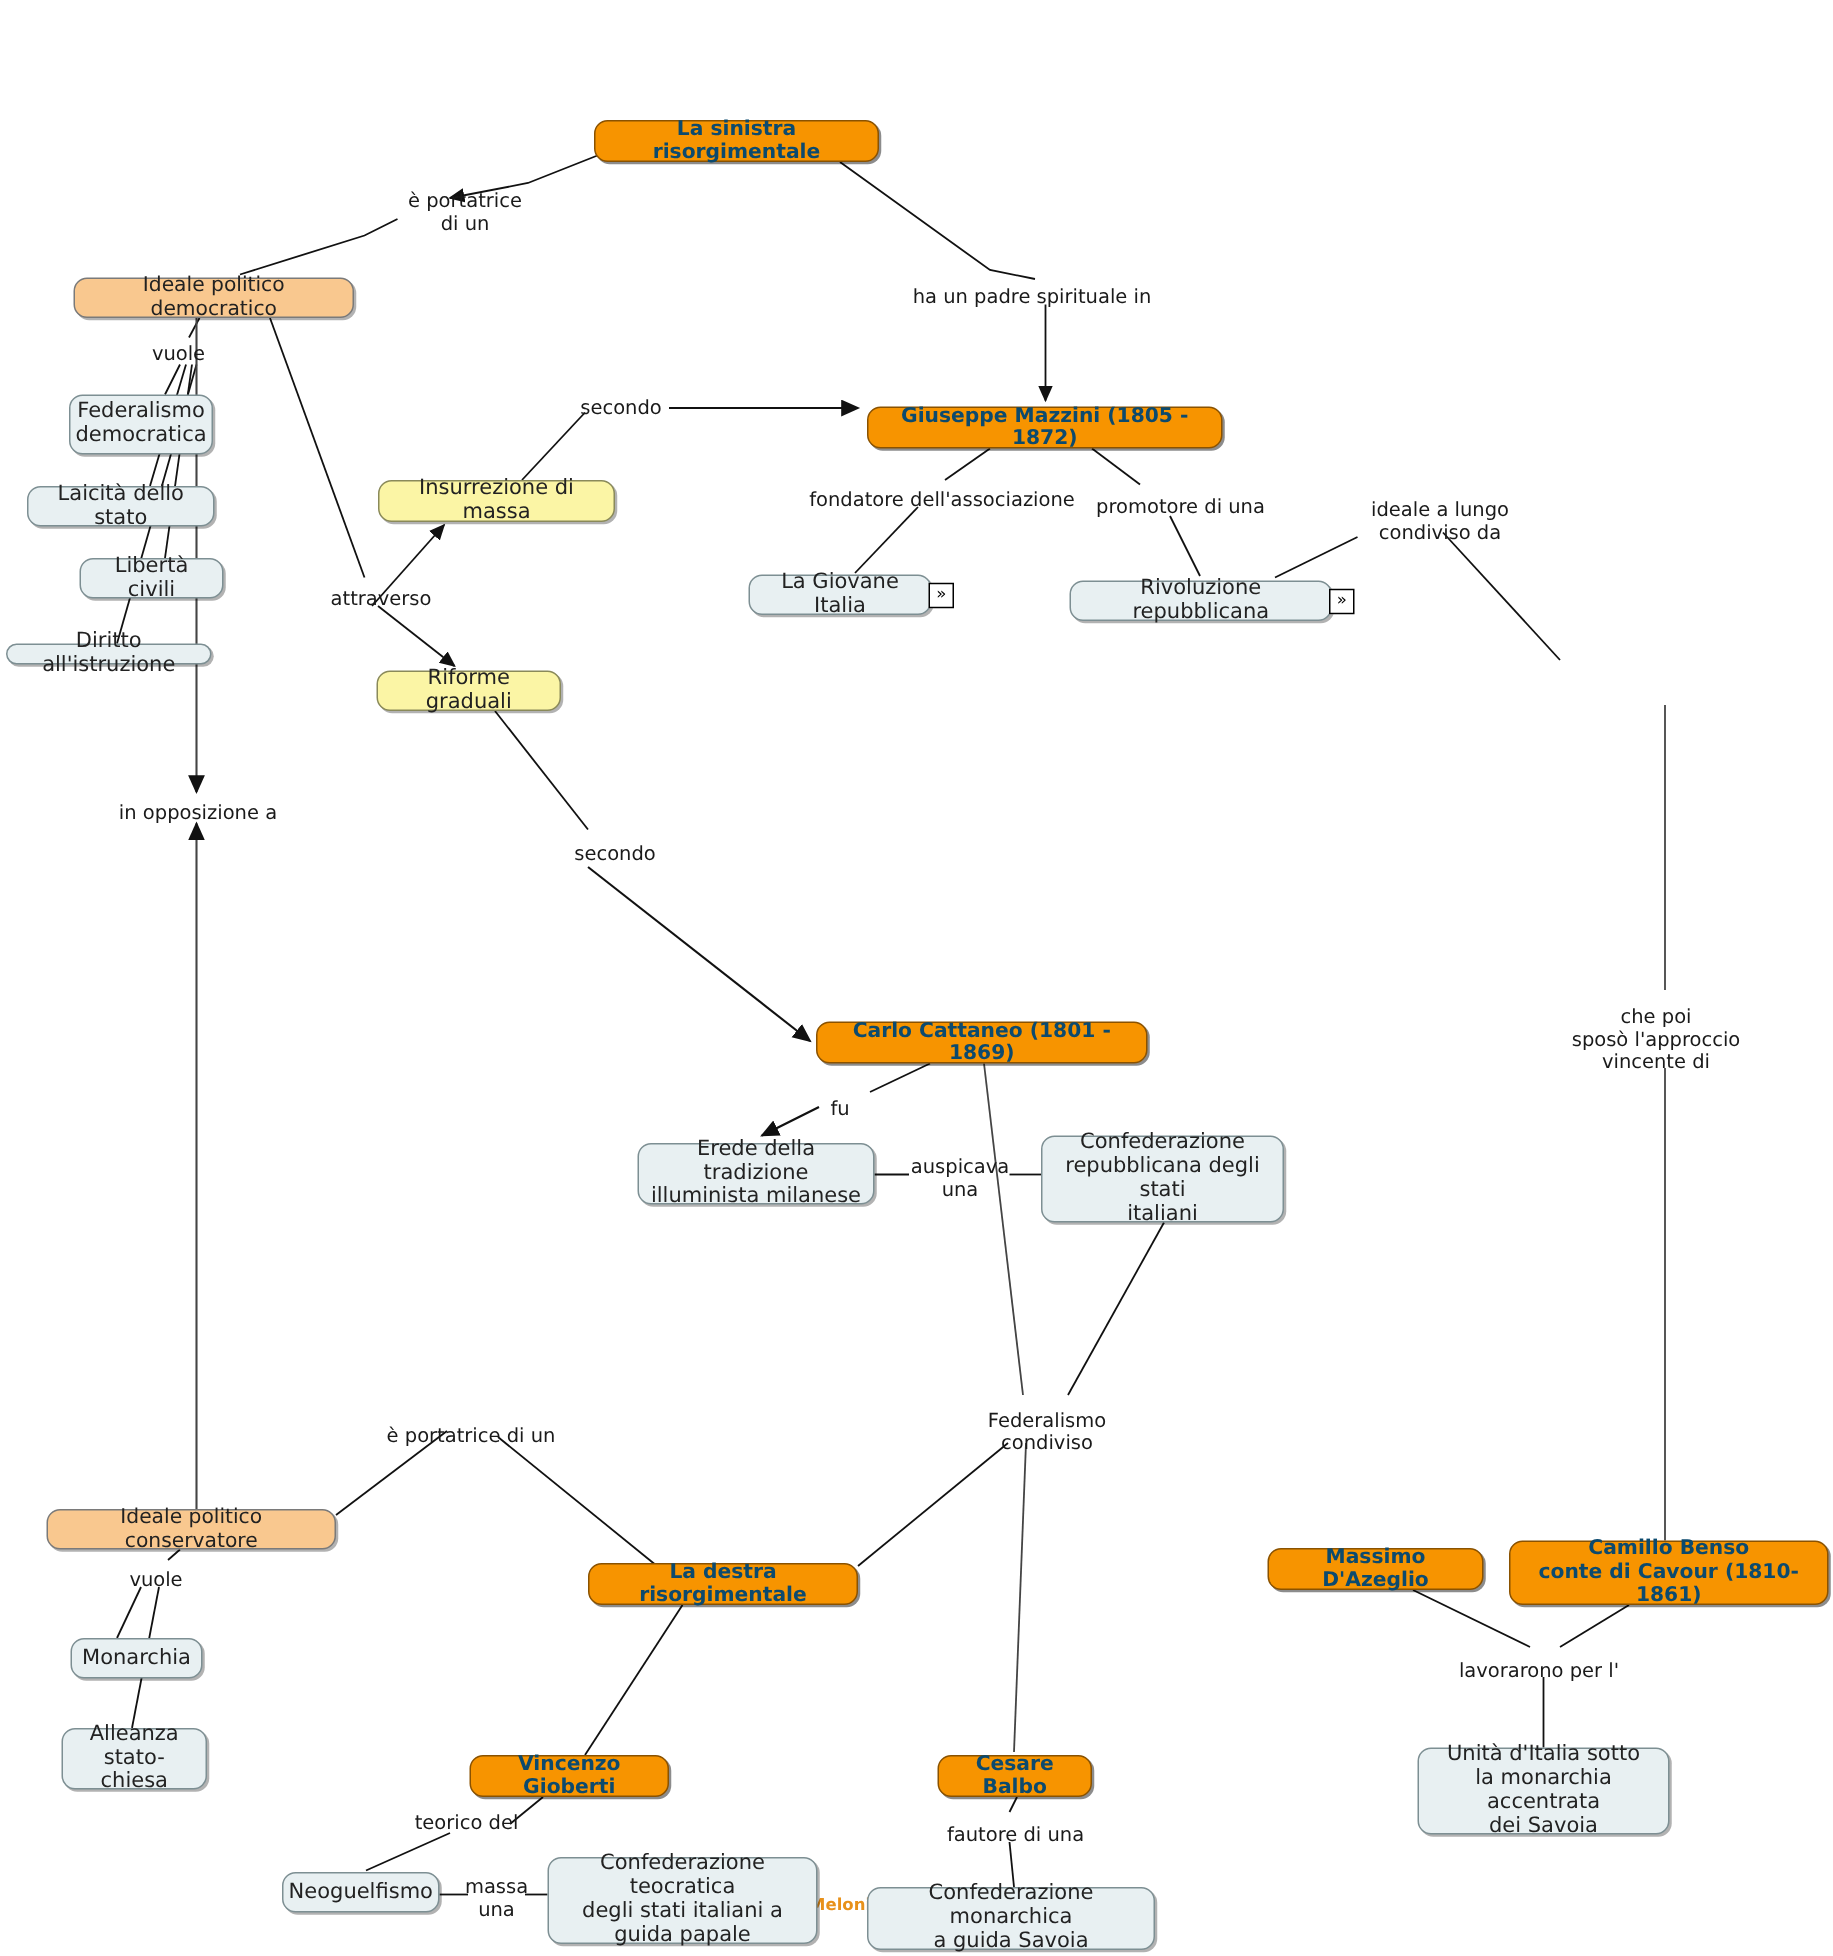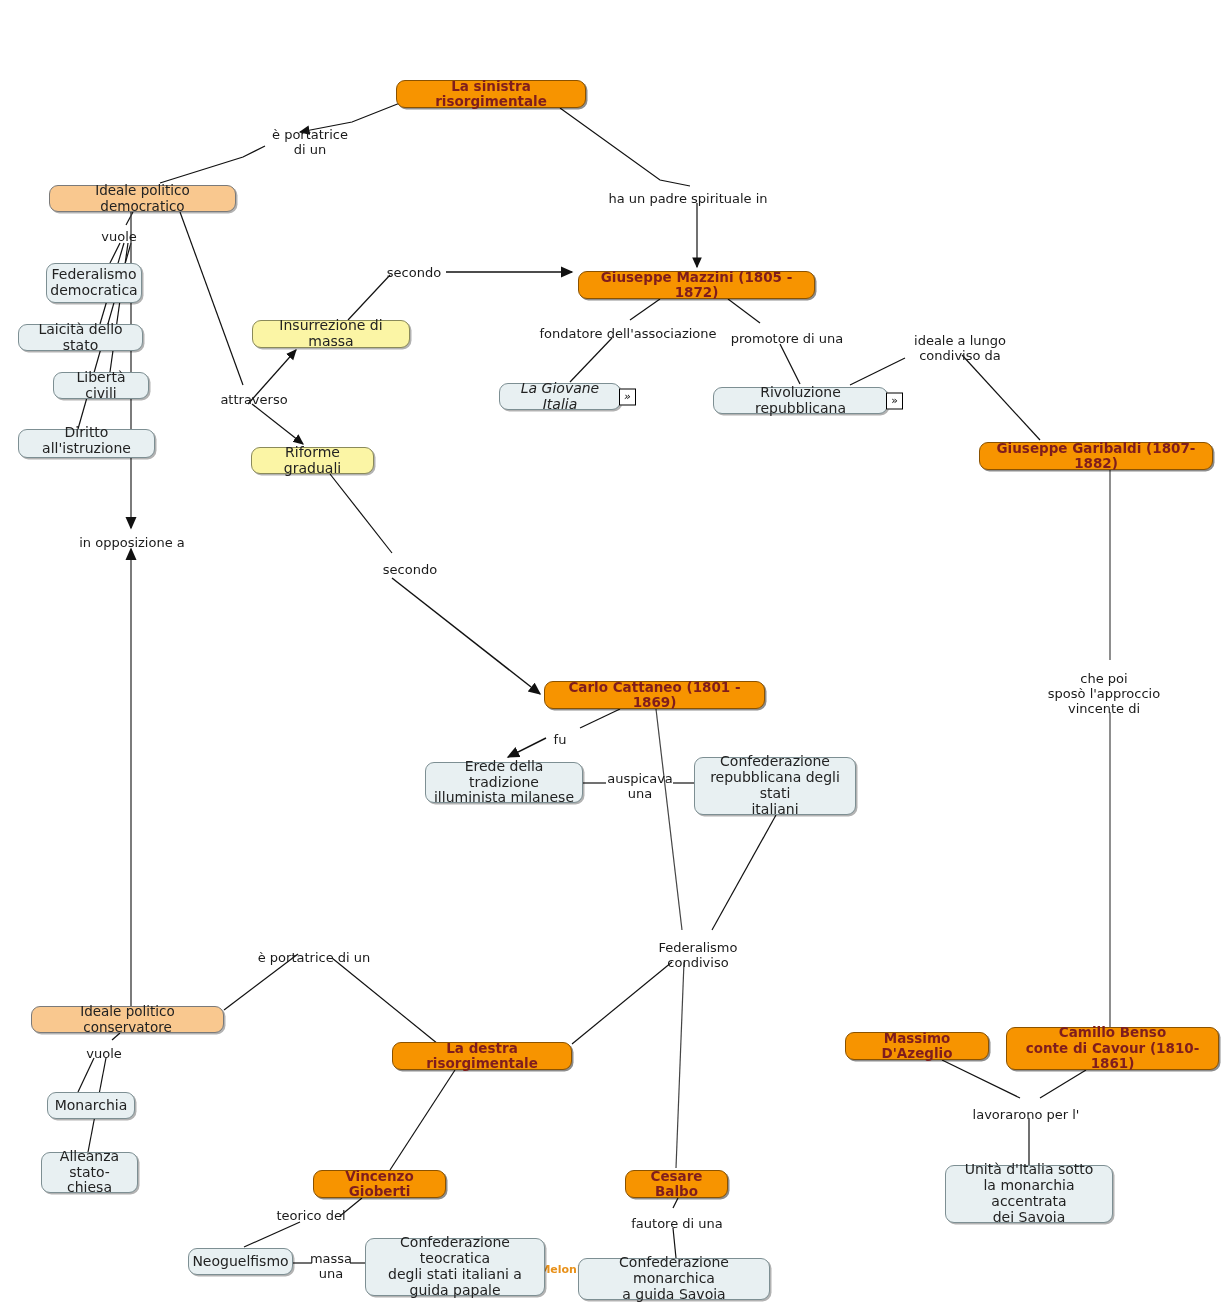--- a/index.html
+++ b/index.html
@@ -45,21 +45,21 @@
     font-weight: bold;
     font-size: 13px;
     color: #111111;
   }
   .n-person {
     background: #f79400;
     border: 1px solid #8a5200;
     border-radius: 9px;
     font-weight: bold;
     font-size: 13.5px;
-    color: #7f1d1d;
+    color: #0c4a6e;
     box-shadow: 1.5px 1.5px 0 rgba(0,0,0,0.45);
   }
   .n-ideal {
     background: #f9c88f;
     border: 1px solid #7a7a7a;
     border-radius: 9px;
     font-size: 13.5px;
     color: #222222;
     box-shadow: 1.5px 1.5px 0 rgba(0,0,0,0.30);
   }
@@ -223,49 +223,46 @@
   </div>
 
   <div class="node n-concept" style="left:18px; top:324px; width:125px; height:27px;">
     <span class="label">Laicità dello stato</span>
   </div>
 
   <div class="node n-concept" style="left:53px; top:372px; width:96px; height:27px;">
     <span class="label">Libertà civili</span>
   </div>
 
-  <div class="node n-concept" style="left:18px; top:429px; width:137px; height:29px;align-items:flex-end;">
+  <div class="node n-concept" style="left:4px; top:429px; width:137px; height:14px;">
     <span class="label">Diritto all'istruzione</span>
   </div>
 
   <div class="node n-yellow" style="left:252px; top:320px; width:158px; height:28px;">
     <span class="label">Insurrezione di massa</span>
   </div>
 
   <div class="node n-yellow" style="left:251px; top:447px; width:123px; height:27px;">
     <span class="label">Riforme graduali</span>
   </div>
 
   <div class="node n-person" style="left:578px; top:271px; width:237px; height:28px;">
     <span class="label">Giuseppe Mazzini (1805 - 1872)</span>
   </div>
 
-  <div class="node n-concept" style="left:499px; top:383px; width:122px; height:27px;font-style:italic;">
+  <div class="node n-concept" style="left:499px; top:383px; width:122px; height:27px;">
     <span class="label">La Giovane Italia</span>
     <span class="res-icon">»</span>
   </div>
 
   <div class="node n-concept" style="left:713px; top:387px; width:175px; height:27px;">
     <span class="label">Rivoluzione repubblicana</span>
     <span class="res-icon">»</span>
   </div>
 
-  <div class="node n-person" style="left:979px; top:442px; width:234px; height:28px;">
-    <span class="label">Giuseppe Garibaldi (1807-1882)</span>
-  </div>
 
   <div class="node n-person" style="left:544px; top:681px; width:221px; height:28px;">
     <span class="label">Carlo Cattaneo (1801 - 1869)</span>
   </div>
 
   <div class="node n-concept" style="left:425px; top:762px; width:158px; height:41px;">
     <span class="label">Erede della tradizione
 illuminista milanese</span>
   </div>
 

